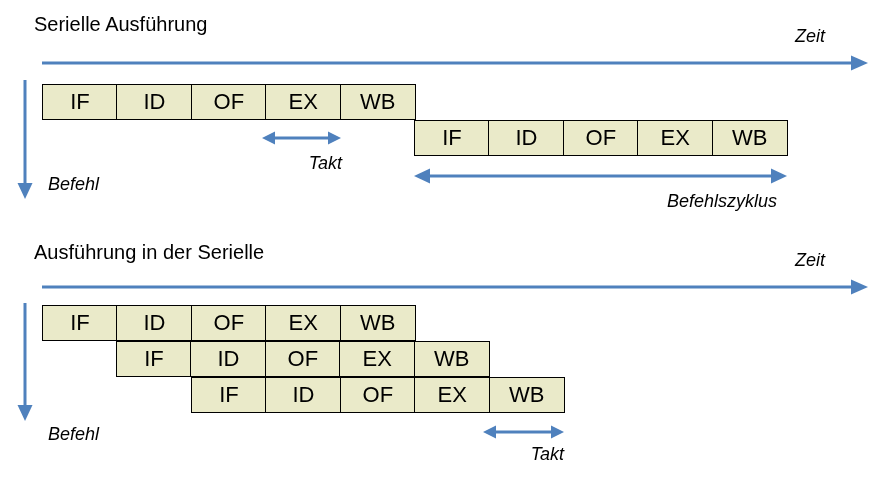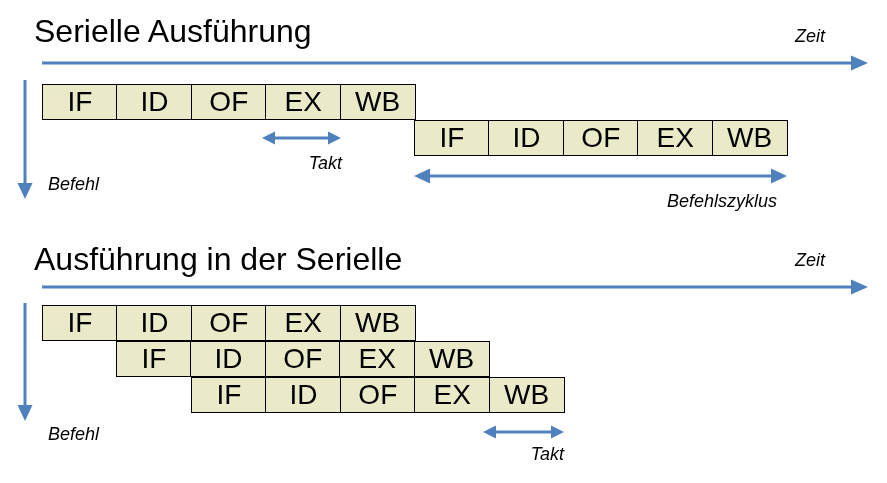--- a/index.html
+++ b/index.html
@@ -7,30 +7,30 @@
     --box-fill:#EAEAC9;
     --box-border:#000000;
     --text-color:#000000;
   }
   html,body{margin:0;padding:0;background:#fff;}
   .canvas{
     position:relative;width:887px;height:483px;background:#ffffff;
     font-family:"Liberation Sans",sans-serif;color:var(--text-color);
     overflow:hidden;
   }
-  .title{position:absolute;font-size:32px;line-height:1.15;white-space:nowrap;}
+  .title{position:absolute;font-size:20px;line-height:1.15;white-space:nowrap;}
   .small-label{position:absolute;font-size:18px;line-height:1.15;white-space:nowrap;font-style:italic;}
   .centered{text-align:right;}
   .stage-row{position:absolute;display:flex;}
   .stage-cell{
     flex:0 0 76px;height:36px;box-sizing:border-box;
     border:1.6px solid var(--box-border);
     background:var(--box-fill);
     display:flex;align-items:center;justify-content:center;
-    font-size:28px;
+    font-size:22px;
   }
   .stage-cell + .stage-cell{margin-left:-1.6px;}
   svg.overlay{position:absolute;left:0;top:0;pointer-events:none;}
   .arrow-line{stroke:var(--arrow-blue);fill:none;}
   .arrow-head{fill:var(--arrow-blue);stroke:none;}
 </style>
 </head>
 <body>
 
 <div class="canvas">

